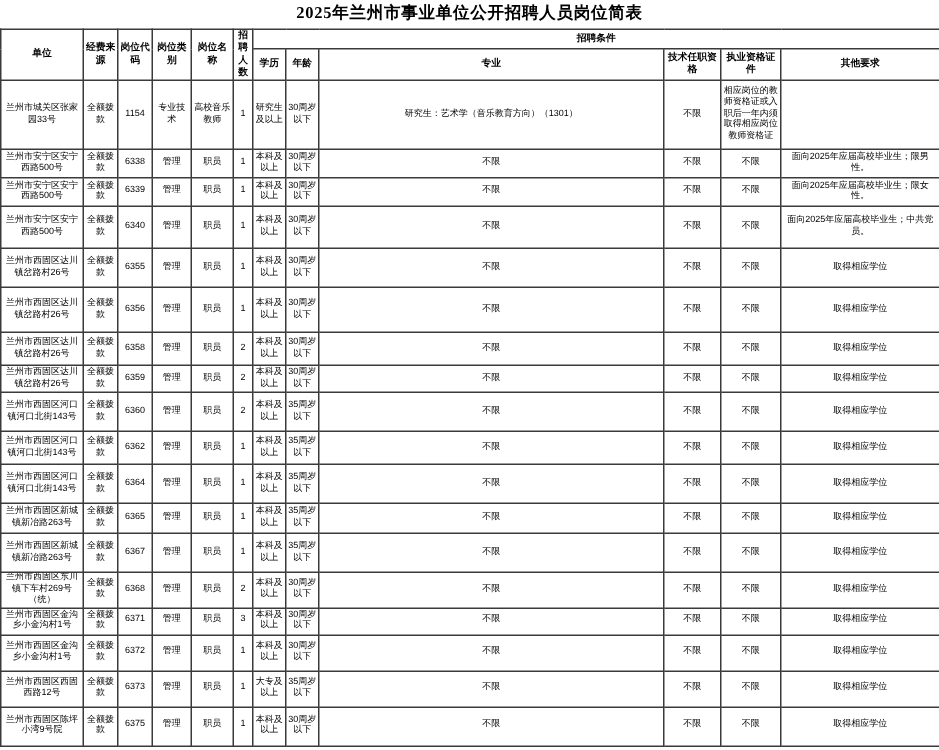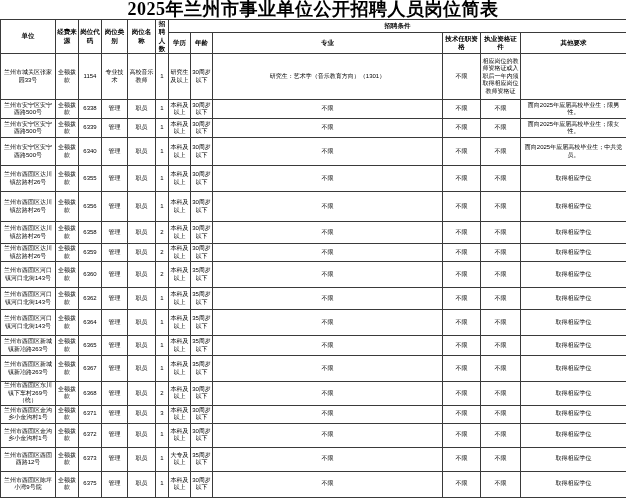--- a/index.html
+++ b/index.html
@@ -1,19 +1,19 @@
 <!DOCTYPE html>
 <html><head>
 <meta charset="utf-8">
 <style>
   html,body{margin:0;padding:0;background:#fff;}
   body{width:626px;height:500px;overflow:hidden;font-family:"Liberation Sans",sans-serif;color:#000;}
   .page{width:626px;height:500px;background:#fff;}
   .title{width:100%;height:19px;text-align:center;font-family:"Liberation Serif",serif;
-         font-weight:bold;font-size:18px;line-height:19px;letter-spacing:.5px;}
+         font-weight:bold;font-size:11px;line-height:19px;letter-spacing:.5px;}
   table{border-collapse:collapse;table-layout:fixed;width:626px;}
   th,td{border:1px solid #3a3a3a;padding:0 1px;text-align:center;vertical-align:middle;
         font-size:6px;line-height:1.25;word-break:break-all;overflow:hidden;}
   th{font-weight:bold;font-size:6.5px;background:#fff;}
   thead .group th{height:12px;}
   thead .sub th{height:20px;}
   td.addr{font-size:6px;}
   td.major-wide{font-size:6px;}
 </style>
 </head>

